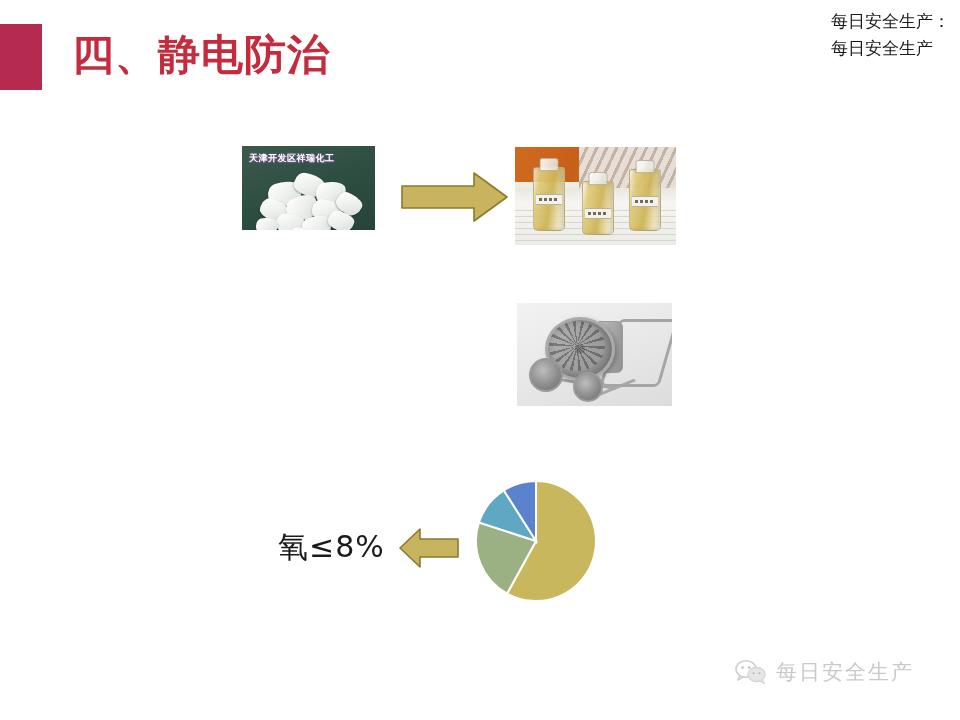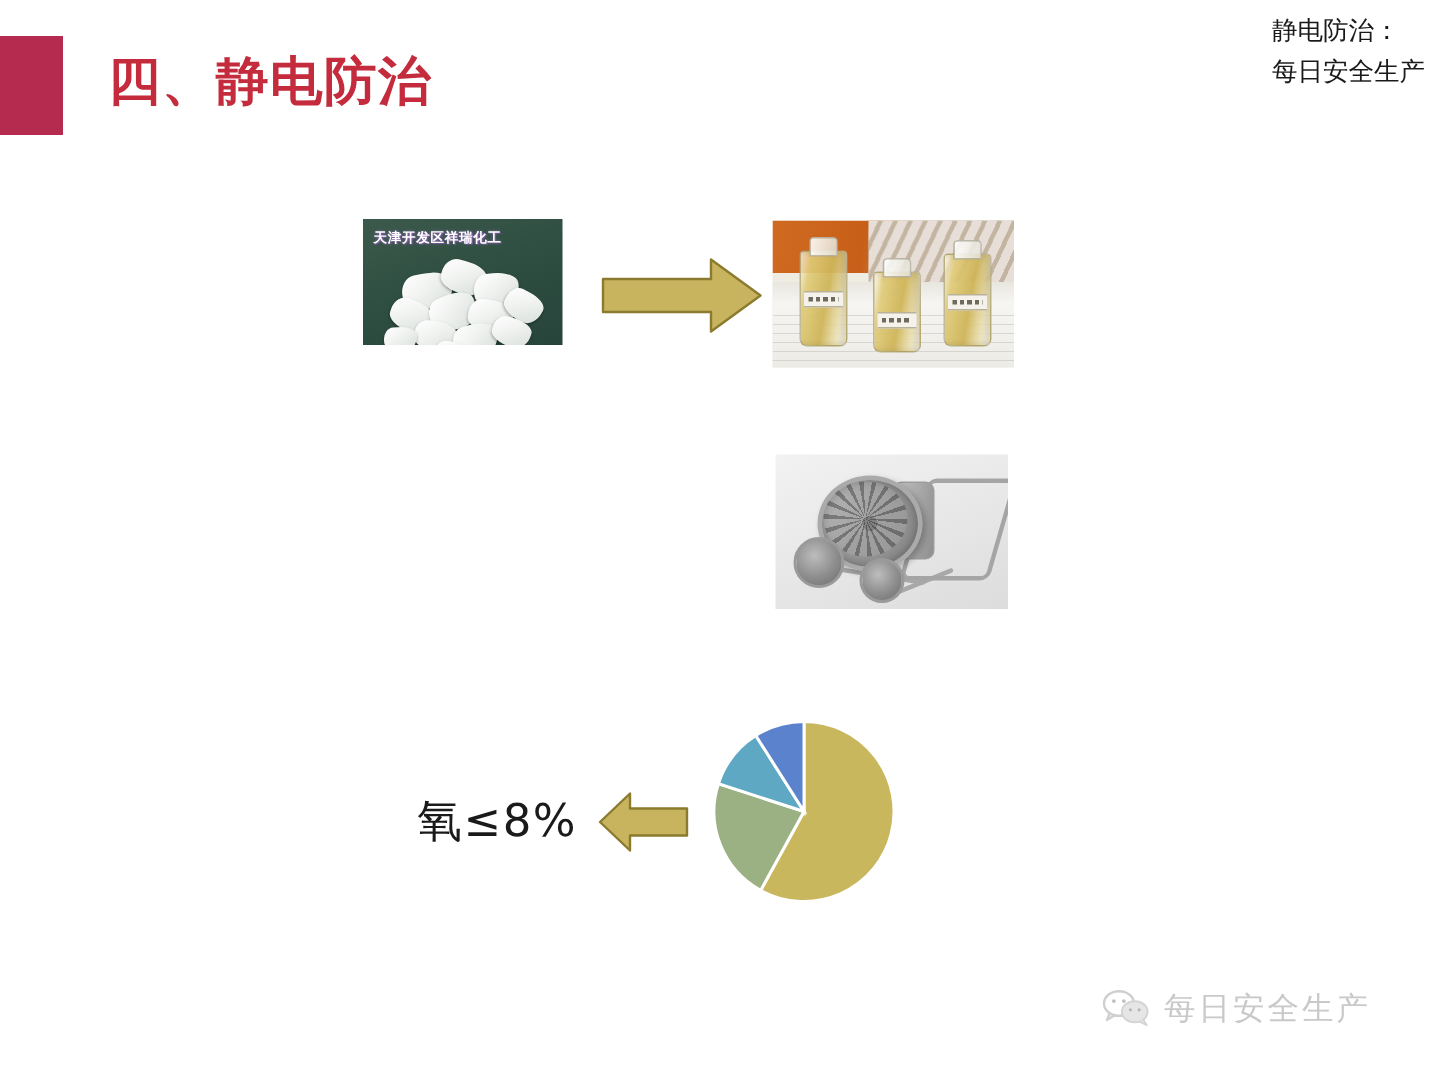--- a/index.html
+++ b/index.html
@@ -23,21 +23,21 @@
     position: absolute;
     left: 0px;
     top: 24px;
     width: 42px;
     height: 66px;
   }
   .slide-title {
     position: absolute;
     left: 72px;
     top: 28px;
-    font-size: 35px;
+    font-size: 42px;
     font-weight: bold;
     letter-spacing: 1px;
     line-height: 54px;
     white-space: nowrap;
     font-family: "DejaVu Sans", "Liberation Sans", sans-serif;
   }
   .wechat-head {
     position: absolute;
     right: 10px;
     top: 8px;
@@ -276,21 +276,21 @@
 </style>
 </head>
 <body>
 
 <div id="slide" style="background: rgb(255, 255, 255);">
 
   <div class="title-block" style="background: rgb(181, 42, 79);"></div>
   <div class="slide-title" style="color: rgb(196, 43, 60);">四、静电防治</div>
 
   <div class="wechat-head">
-    <div>静电防治：</div>
+    <div>每日安全生产：</div>
     <div>每日安全生产</div>
   </div>
 
   <div class="photo" id="photo-flakes">
     <span class="wm">天津开发区祥瑞化工</span>
     <div class="flake" style="left:26px;top:36px;width:34px;height:24px;transform:rotate(-12deg);"></div>
     <div class="flake" style="left:52px;top:28px;width:30px;height:22px;transform:rotate(14deg);"></div>
     <div class="flake" style="left:74px;top:36px;width:30px;height:23px;transform:rotate(-6deg);"></div>
     <div class="flake" style="left:18px;top:54px;width:28px;height:21px;transform:rotate(20deg);"></div>
     <div class="flake" style="left:44px;top:50px;width:32px;height:24px;transform:rotate(-22deg);"></div>

